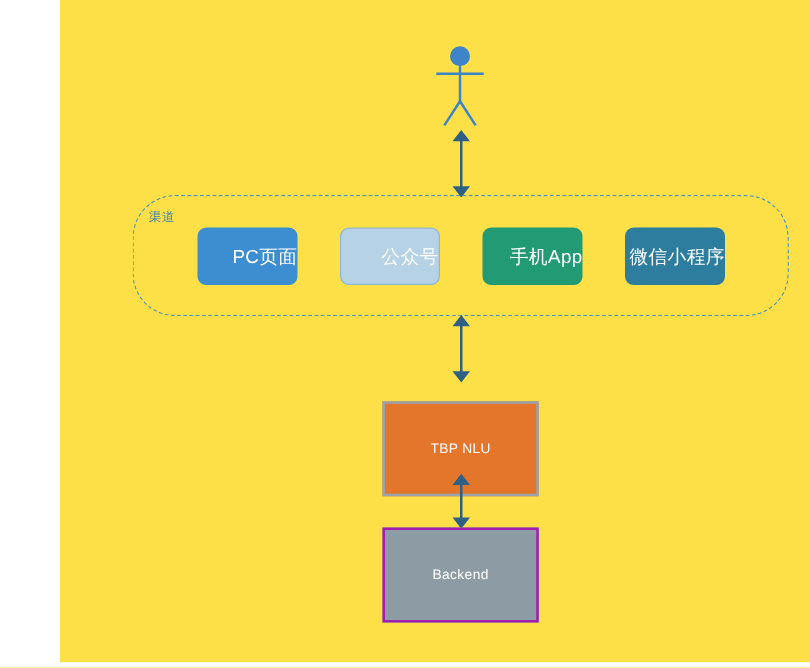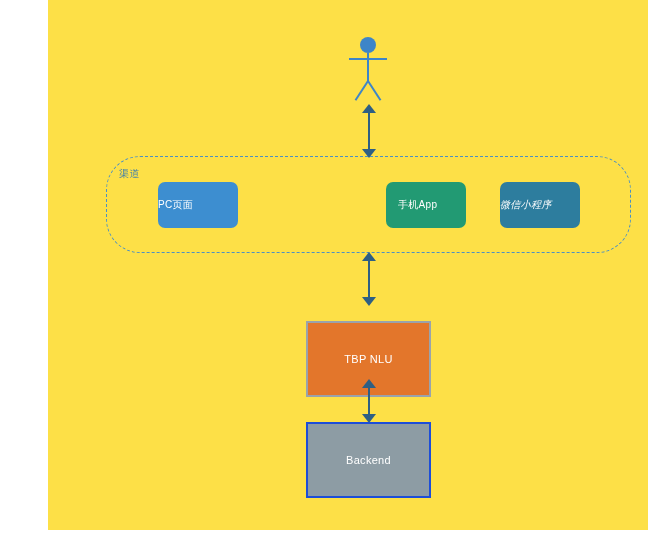--- a/index.html
+++ b/index.html
@@ -128,30 +128,30 @@
 
   
   .chan-box {
     position: absolute;
     top: 182px;
     width: 80px;
     height: 46px;
     border-radius: 7px;
     display: flex;
     align-items: center;
-    justify-content: flex-start;
-    font-size: 10px;
+    justify-content: flex-end;
+    font-size: 15px;
     color: #ffffff;
     box-sizing: border-box;
     letter-spacing: 0.3px;
   }
   #chan-pc      { left: 110px; background: #3d8ed0; }
   #chan-mp      { left: 224px; background: #b5d2e6; border: 1px solid #8fb8d6; }
   #chan-app     { left: 338px; background: #229a73; padding-left: 12px; }
-  #chan-mini    { left: 452px; background: #2d7d9e; font-style: italic; }
+  #chan-mini    { left: 452px; background: #2d7d9e; }
 
   
   .core-box {
     position: absolute;
     left: 258px;
     width: 125px;
     display: flex;
     align-items: center;
     justify-content: center;
     font-size: 11px;
@@ -162,21 +162,21 @@
   #box-nlu {
     top: 321px;
     height: 76px;
     background: #e3762b;
     border: 2px solid #9aa3ab;
   }
   #box-backend {
     top: 422px;
     height: 76px;
     background: #8d9ca4;
-    border: 2px solid #1d4ed8;
+    border: 2px solid #a21caf;
   }
 </style>
 </head>
 <body>
 
 <div id="canvas">
 
   <div id="actor">
     <div class="head"></div>
     <div class="arms"></div>
@@ -191,20 +191,23 @@
     <div class="head-down"></div>
   </div>
 
   <div id="channel-group">
     <div id="channel-label">渠道</div>
   </div>
 
   <div class="chan-box" id="chan-pc">
     <span>PC页面</span>
   </div>
+  <div class="chan-box" id="chan-mp">
+    <span>公众号</span>
+  </div>
   <div class="chan-box" id="chan-app">
     <span>手机App</span>
   </div>
   <div class="chan-box" id="chan-mini">
     <span>微信小程序</span>
   </div>
 
   <div class="connector" id="conn-channel-nlu">
     <div class="head-up"></div>
     <div class="line"></div>

